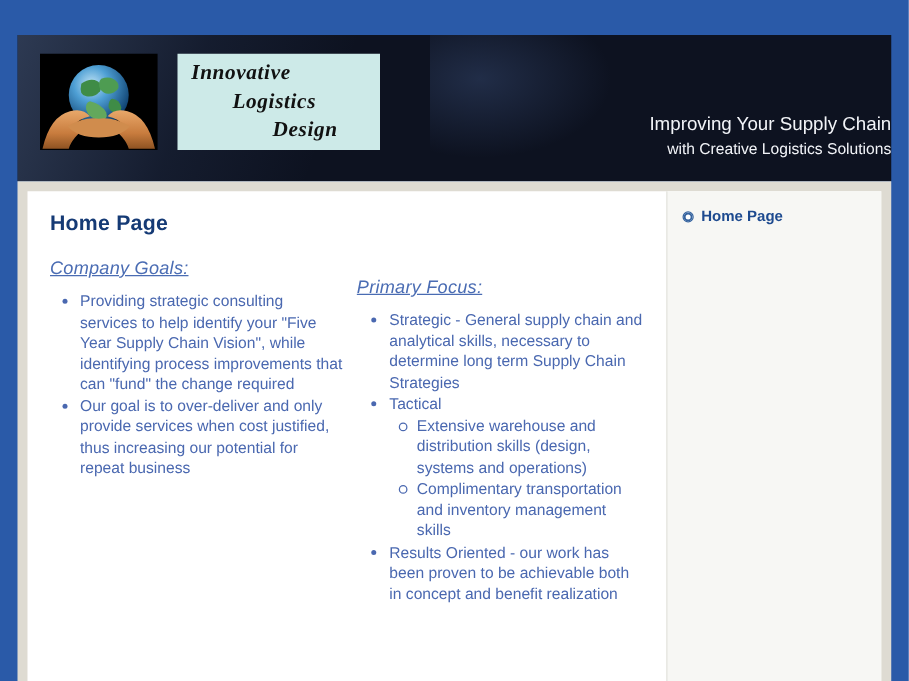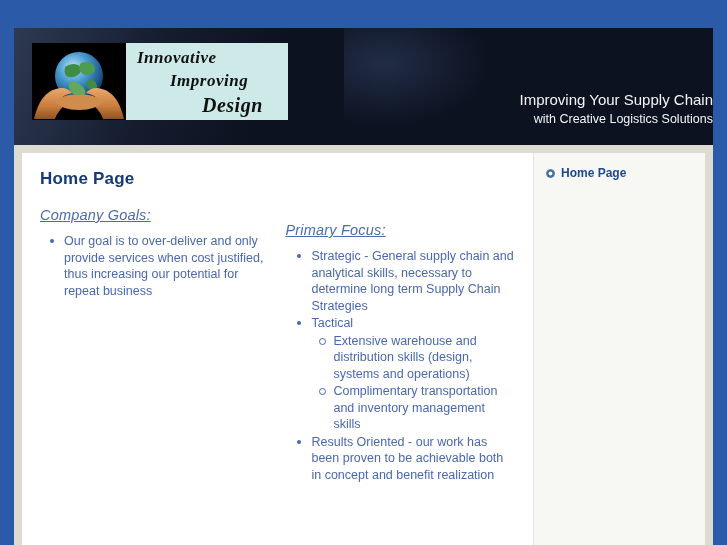--- a/index.html
+++ b/index.html
@@ -24,37 +24,37 @@
     position:absolute;left:0;top:0;width:300px;height:117px;
     background:linear-gradient(110deg, rgba(120,150,200,.30) 0%, rgba(90,120,175,.10) 45%, rgba(0,0,0,0) 80%);
     pointer-events:none;
   }
   .banner .sheen2{
     position:absolute;left:330px;top:0;width:200px;height:117px;
     background:radial-gradient(ellipse 150px 90px at 20% 30%, rgba(70,95,145,.35), rgba(0,0,0,0) 70%);
     pointer-events:none;
   }
 
-  .logo-wrap{position:absolute;left:18px;top:15px;display:flex;align-items:flex-end;}
+  .logo-wrap{position:absolute;left:18px;top:15px;display:flex;align-items:flex-end;gap:16px;}
   .globe-box{
     width:94px;height:77px;background:#000;position:relative;overflow:hidden;flex:none;
   }
   .wordmark{
     width:162px;height:77px;background:#cdeae8;flex:none;
     position:relative;
   }
   .wordmark span{
     position:absolute;display:block;
     font-family:"Liberation Serif", serif;
     font-style:italic;font-weight:bold;color:#111;
     letter-spacing:.5px;white-space:nowrap;
   }
   .wm1{left:11px;top:5px;font-size:17px;}
   .wm2{left:44px;top:28px;font-size:17px;}
-  .wm3{left:76px;top:51px;font-size:20px;}
+  .wm3{left:76px;top:51px;font-size:17px;}
 
   .tagline{
     position:absolute;right:0px;top:62px;width:420px;
     text-align:right;color:#f2f4f8;overflow:hidden;
   }
   .tagline .t1{font-size:15px;line-height:20px;white-space:nowrap;}
   .tagline .t2{font-size:12.5px;line-height:18px;white-space:nowrap;}
 
   
   .frame{
@@ -139,21 +139,21 @@
           <path d="M49 20 q8 -3 13 3 q3 5 -3 8 q-7 3 -11 -3 q-2 -5 1 -8 z" fill="#4e9c52"></path>
           <path d="M40 38 q9 2 13 9 q2 6 -5 6 q-9 -1 -11 -8 q-1 -6 3 -7 z" fill="#63a85c"></path>
           <path d="M58 36 q6 1 7 7 q0 5 -6 4 q-5 -2 -4 -7 q1 -4 3 -4 z" fill="#3f8c46"></path>
           <path d="M2 76 q6 -26 22 -30 q10 -3 16 4 q-10 2 -14 9 q10 -6 20 -3 q-12 3 -18 11 q-4 5 -5 9 z" fill="url(#hand)"></path>
           <path d="M92 76 q-6 -26 -22 -30 q-10 -3 -16 4 q10 2 14 9 q-10 -6 -20 -3 q12 3 18 11 q4 5 5 9 z" fill="url(#hand)"></path>
           <path d="M22 58 q14 -8 25 -6 q11 -2 25 6 q-8 9 -25 9 q-17 0 -25 -9 z" fill="#d08c4d"></path>
         </svg>
       </div>
       <div class="wordmark">
         <span class="wm1">Innovative</span>
-        <span class="wm2">Improving</span>
+        <span class="wm2">Logistics</span>
         <span class="wm3">Design</span>
       </div>
     </div>
 
     <div class="tagline">
       <div class="t1">Improving Your Supply Chain</div>
       <div class="t2">with Creative Logistics Solutions</div>
     </div>
   </div>
 
@@ -161,20 +161,21 @@
     <div class="content">
 
       <div class="main">
         <h1 class="page-title">Home Page</h1>
 
         <div class="cols">
 
           <div class="col left">
             <h2 class="sec">Company Goals:</h2>
             <ul class="lvl1">
+              <li>Providing strategic consulting services to help identify your "Five Year Supply Chain Vision", while identifying process improvements that can "fund" the change required</li>
               <li>Our goal is to over-deliver and only provide services when cost justified, thus increasing our potential for repeat business</li>
             </ul>
           </div>
 
           <div class="col right">
             <h2 class="sec">Primary Focus:</h2>
             <ul class="lvl1">
               <li>Strategic - General supply chain and analytical skills, necessary to determine long term Supply Chain Strategies</li>
               <li>
                 <span>Tactical</span>

